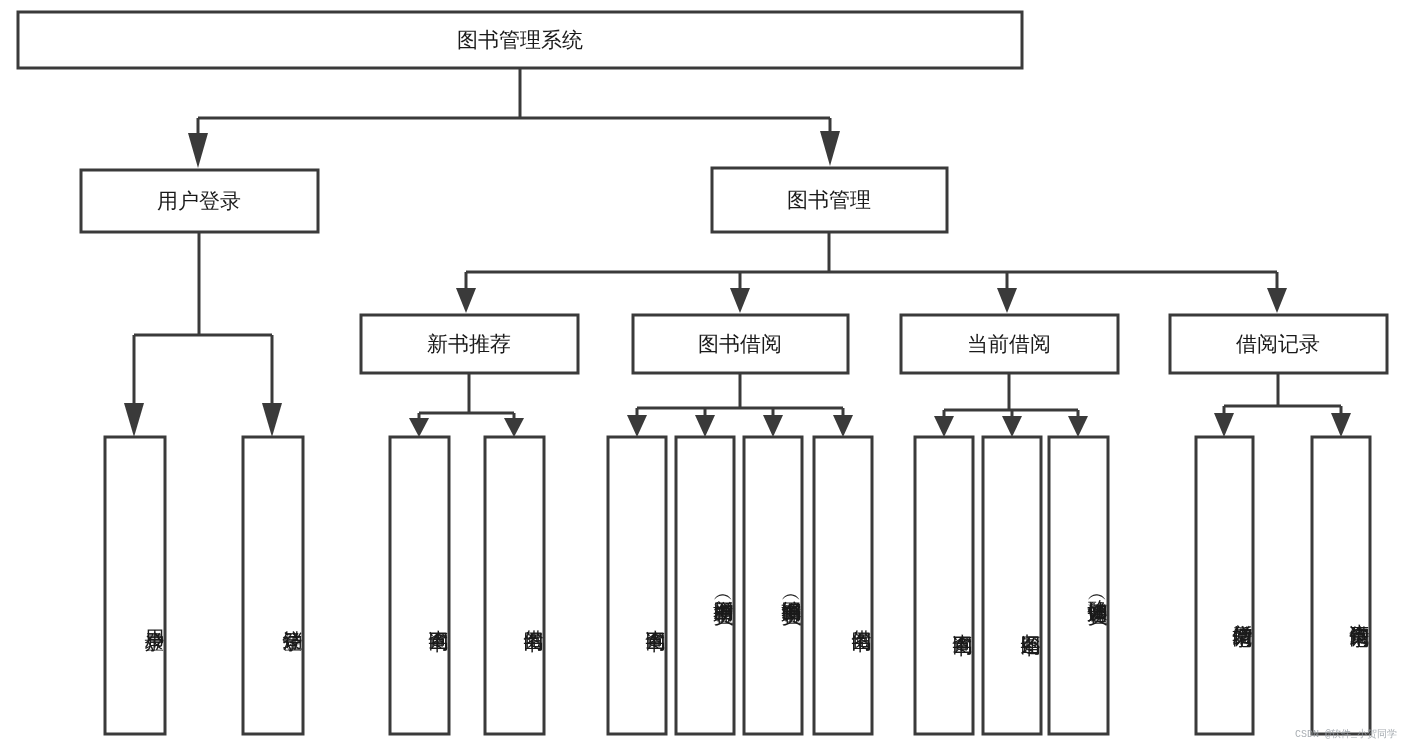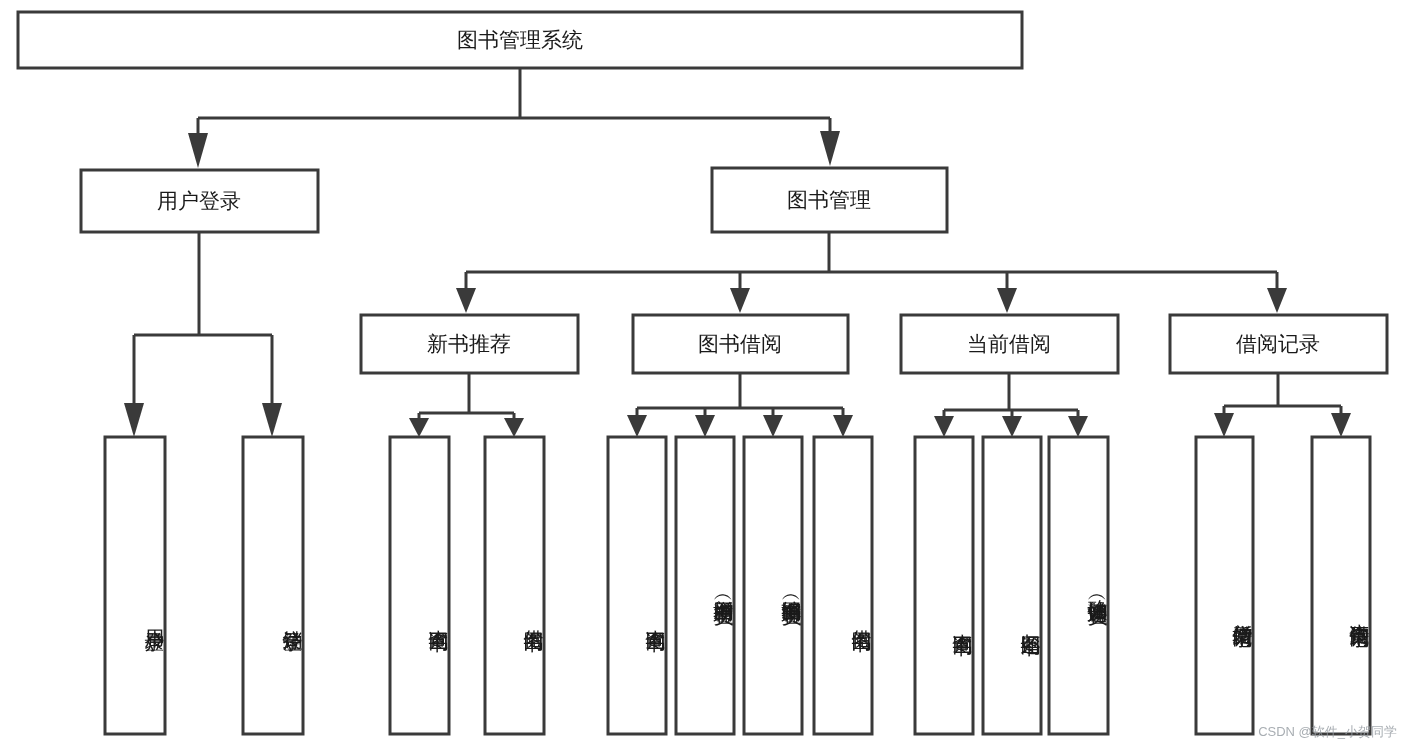--- a/index.html
+++ b/index.html
@@ -29,25 +29,25 @@
     font-size:20px;
     line-height:1.05;
     letter-spacing:1px;
     color:#1a1a1a;
     white-space:nowrap;
     pointer-events:none;
   }
   #watermark{
     position:absolute;
     right:8px;bottom:6px;
-    font-size:13px;
+    font-size:10px;
     color:#9aa0a6;
     opacity:.85;
     white-space:nowrap;
-    font-family:Liberation Sans, sans-serif;
+    font-family:Liberation Mono, monospace;
   }
 </style>
 </head>
 <body>
 
 <div id="diagram-root">
 
   <svg id="tree" viewBox="0 0 1405 747">
 
     <rect class="node-box" x="18" y="12" width="1004" height="56"></rect>

